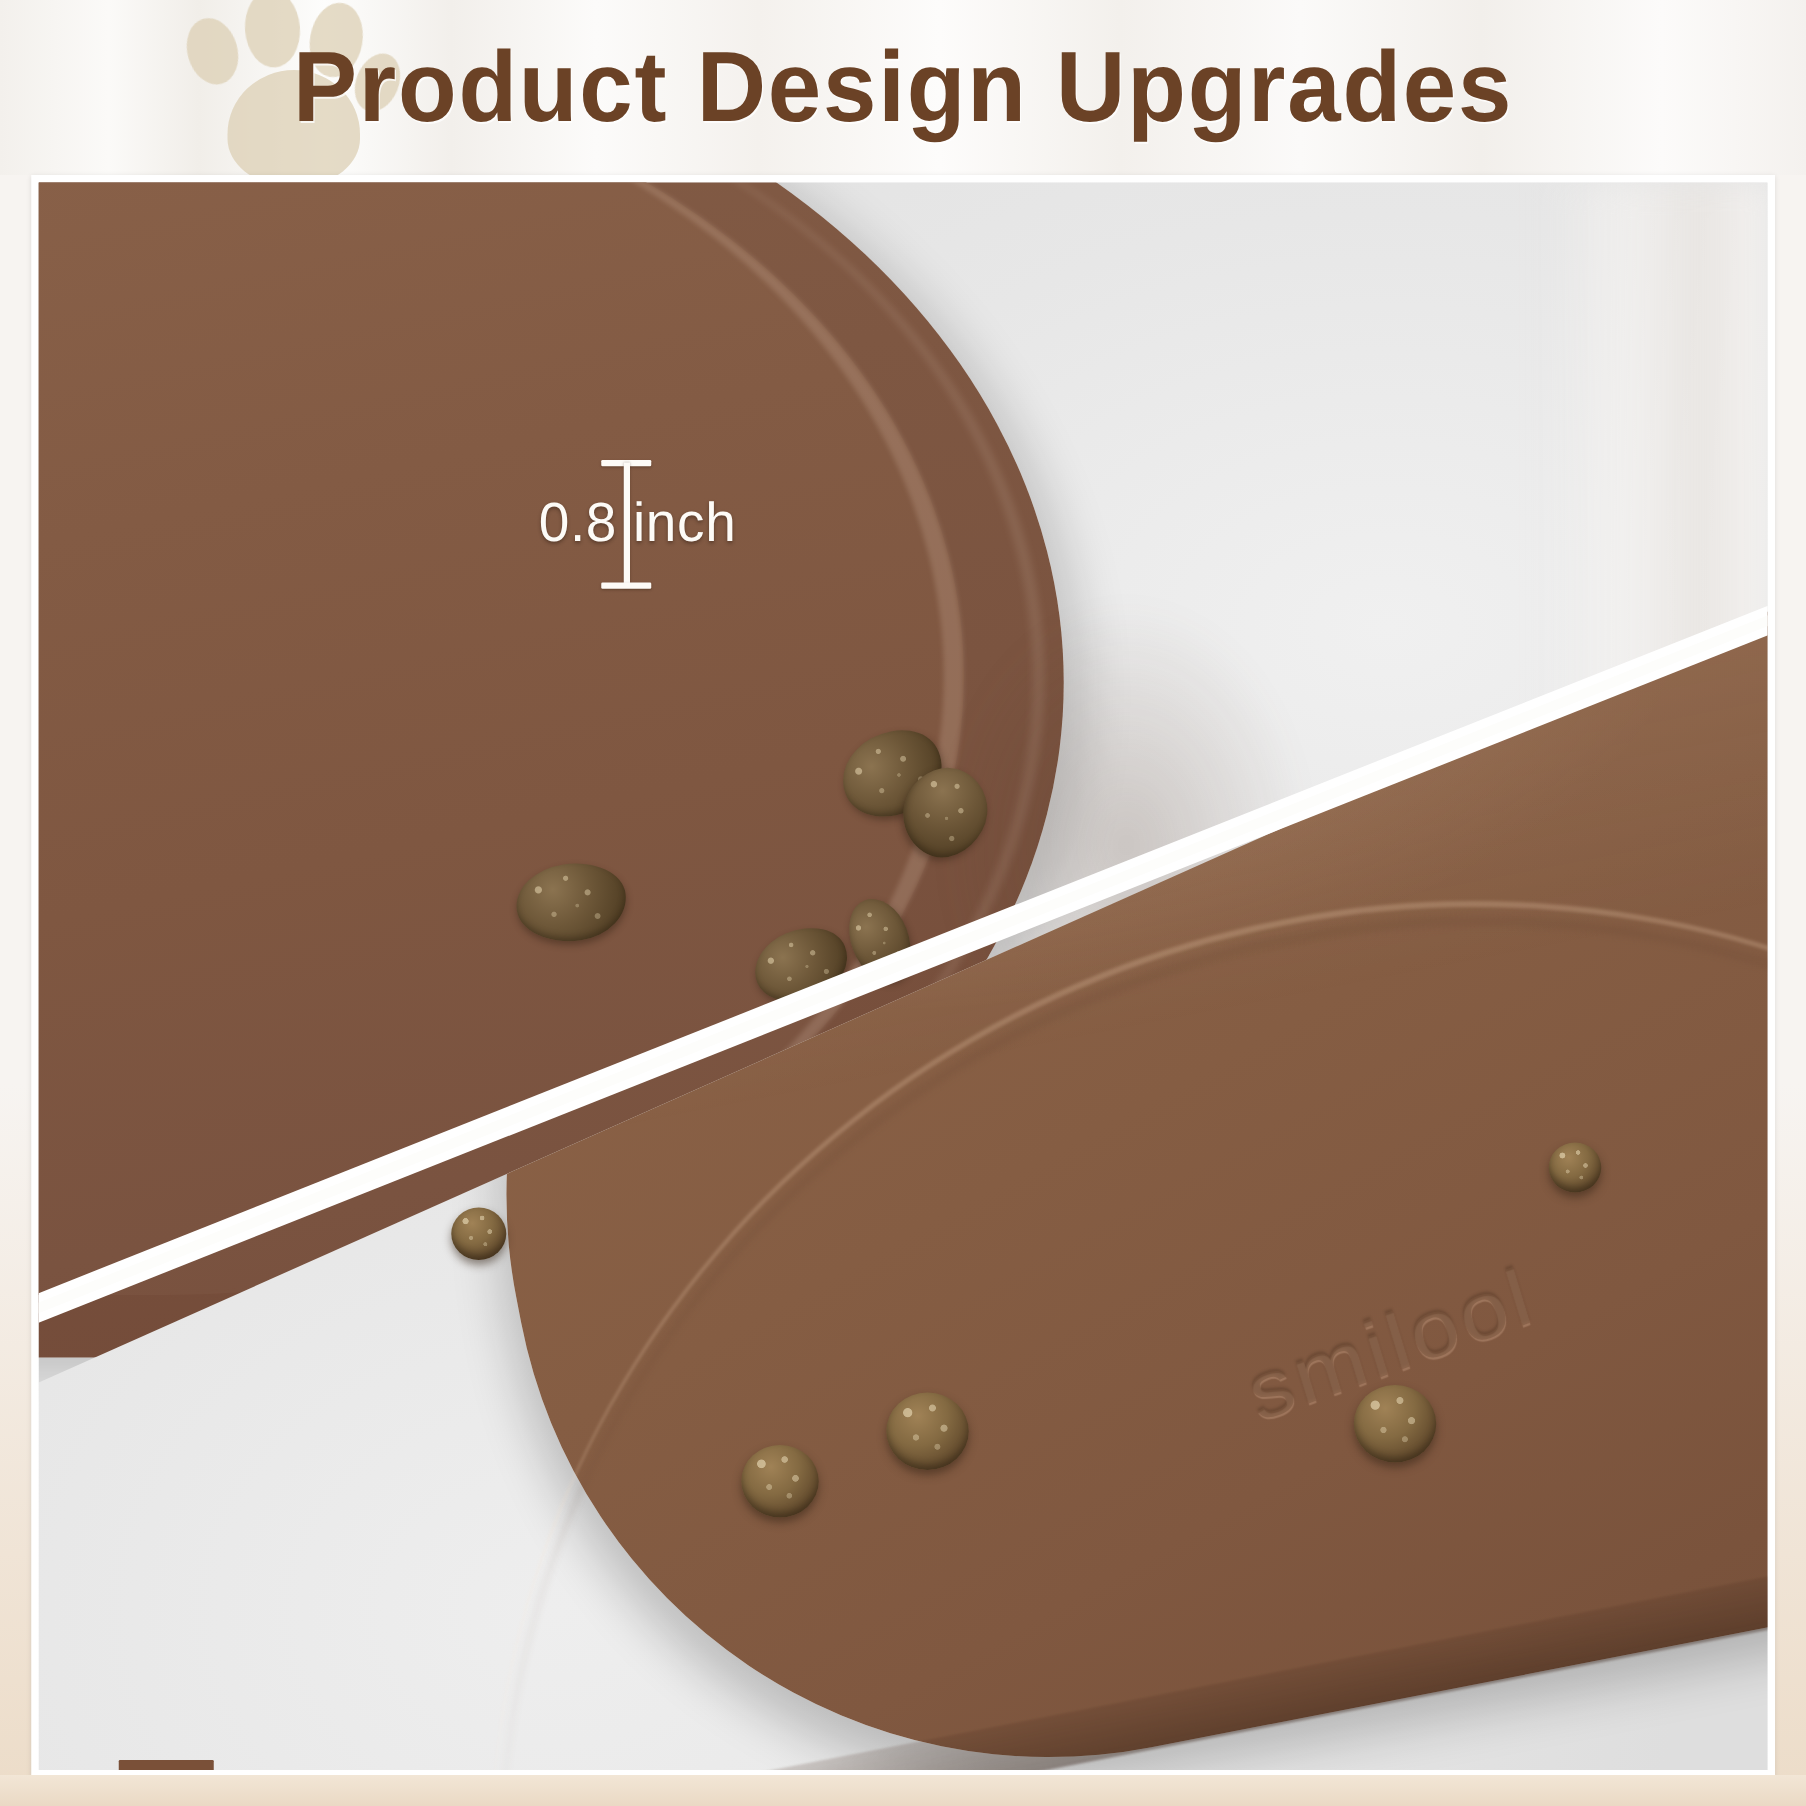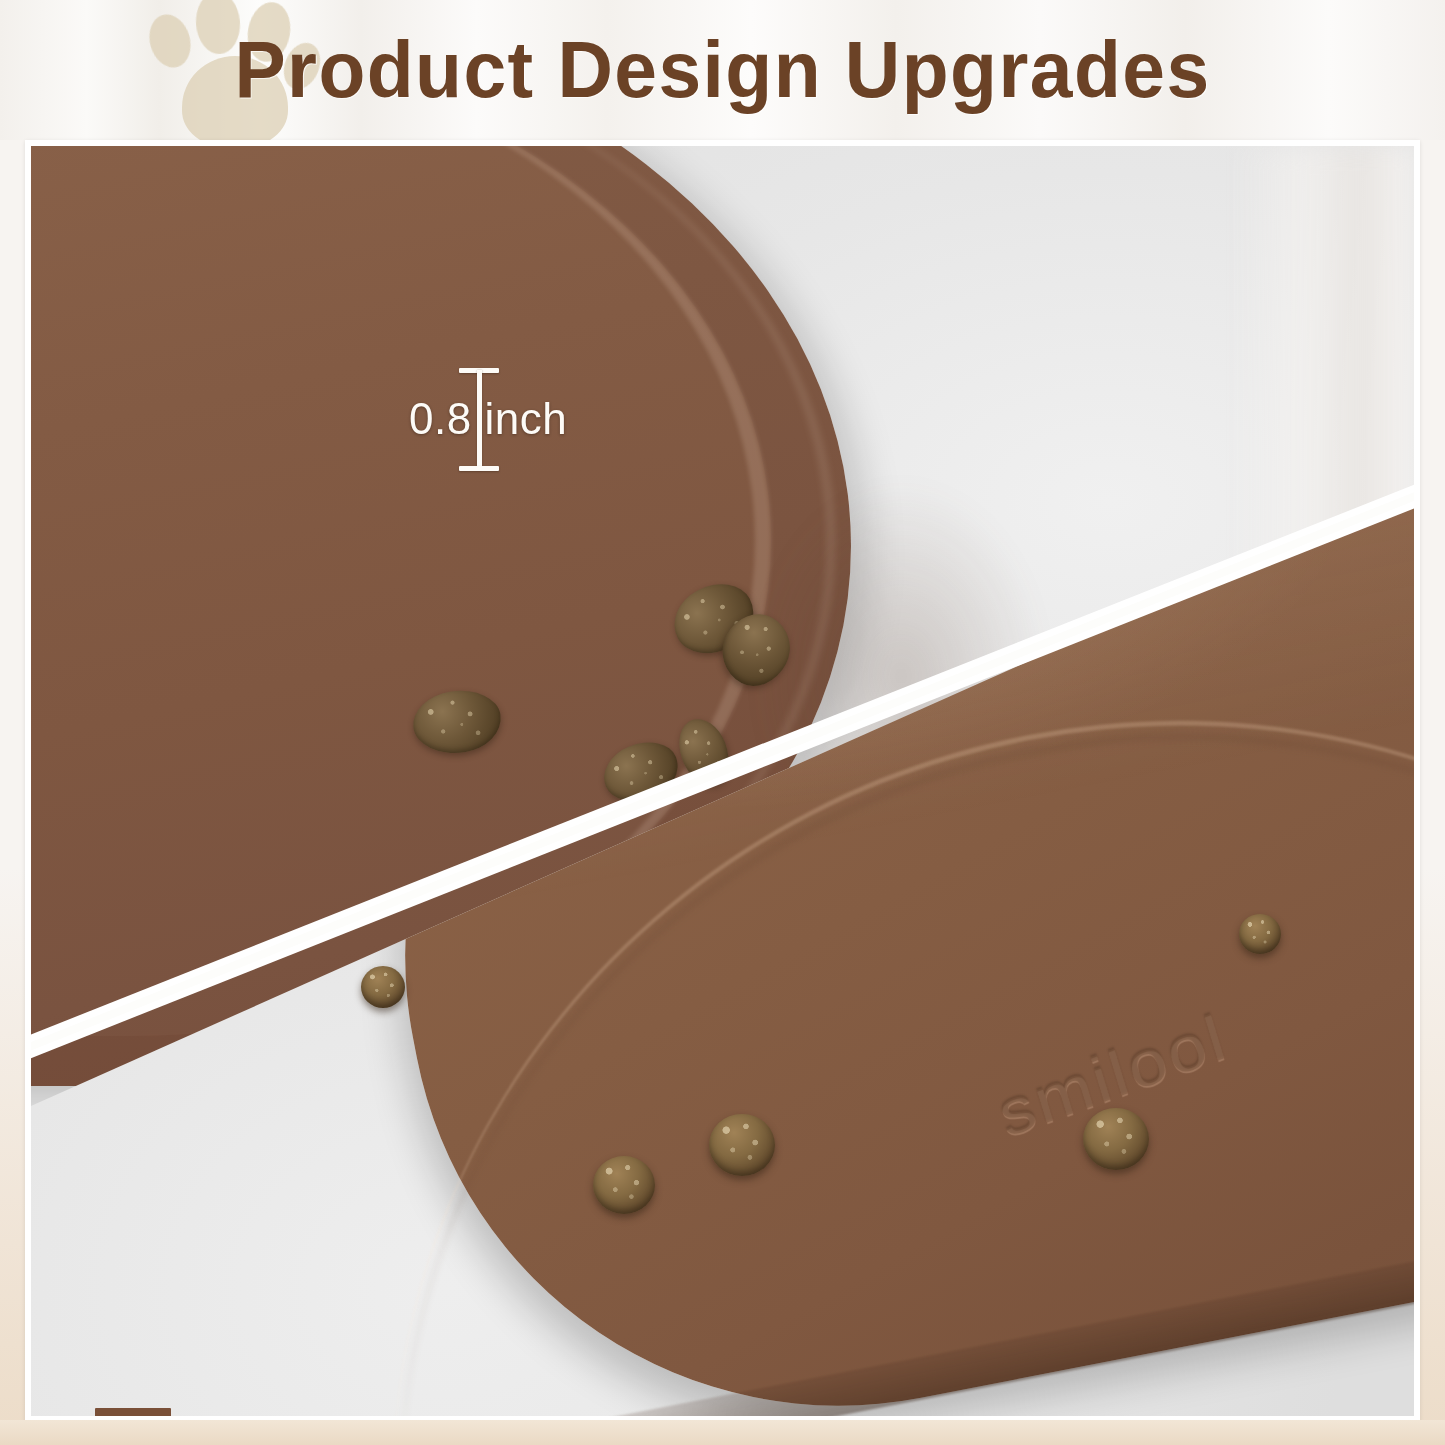--- a/index.html
+++ b/index.html
@@ -242,21 +242,21 @@
     background:
       radial-gradient(circle at 26% 26%, rgba(255,244,210,.5) 0 5%, transparent 6%),
       radial-gradient(circle at 56% 20%, rgba(255,244,210,.44) 0 4%, transparent 5%),
       radial-gradient(circle at 70% 46%, rgba(255,244,210,.4) 0 4.5%, transparent 5.5%),
       radial-gradient(circle at 36% 58%, rgba(255,244,210,.34) 0 4%, transparent 5%),
       radial-gradient(circle at 62% 70%, rgba(255,244,210,.3) 0 3.5%, transparent 4.5%);
   }
 
   
   .measure{
-    position:absolute; left:396px; top:222px;
+    position:absolute; left:418px; top:222px;
     width:180px; height:120px;
   }
   .measure .bar{ position:absolute; left:32px; width:40px; height:5px; background:#fdfbf7;
                  border-radius:1px; box-shadow:0 1px 2px rgba(40,25,15,.35); }
   .measure .bar.top{ top:0; }
   .measure .bar.bot{ top:98px; }
   .measure .stem{ position:absolute; left:50px; top:2px; width:5px; height:100px;
                   background:#fdfbf7; box-shadow:0 0 2px rgba(40,25,15,.35); }
   .measure .lbl{
     position:absolute; left:-18px; top:26px;

